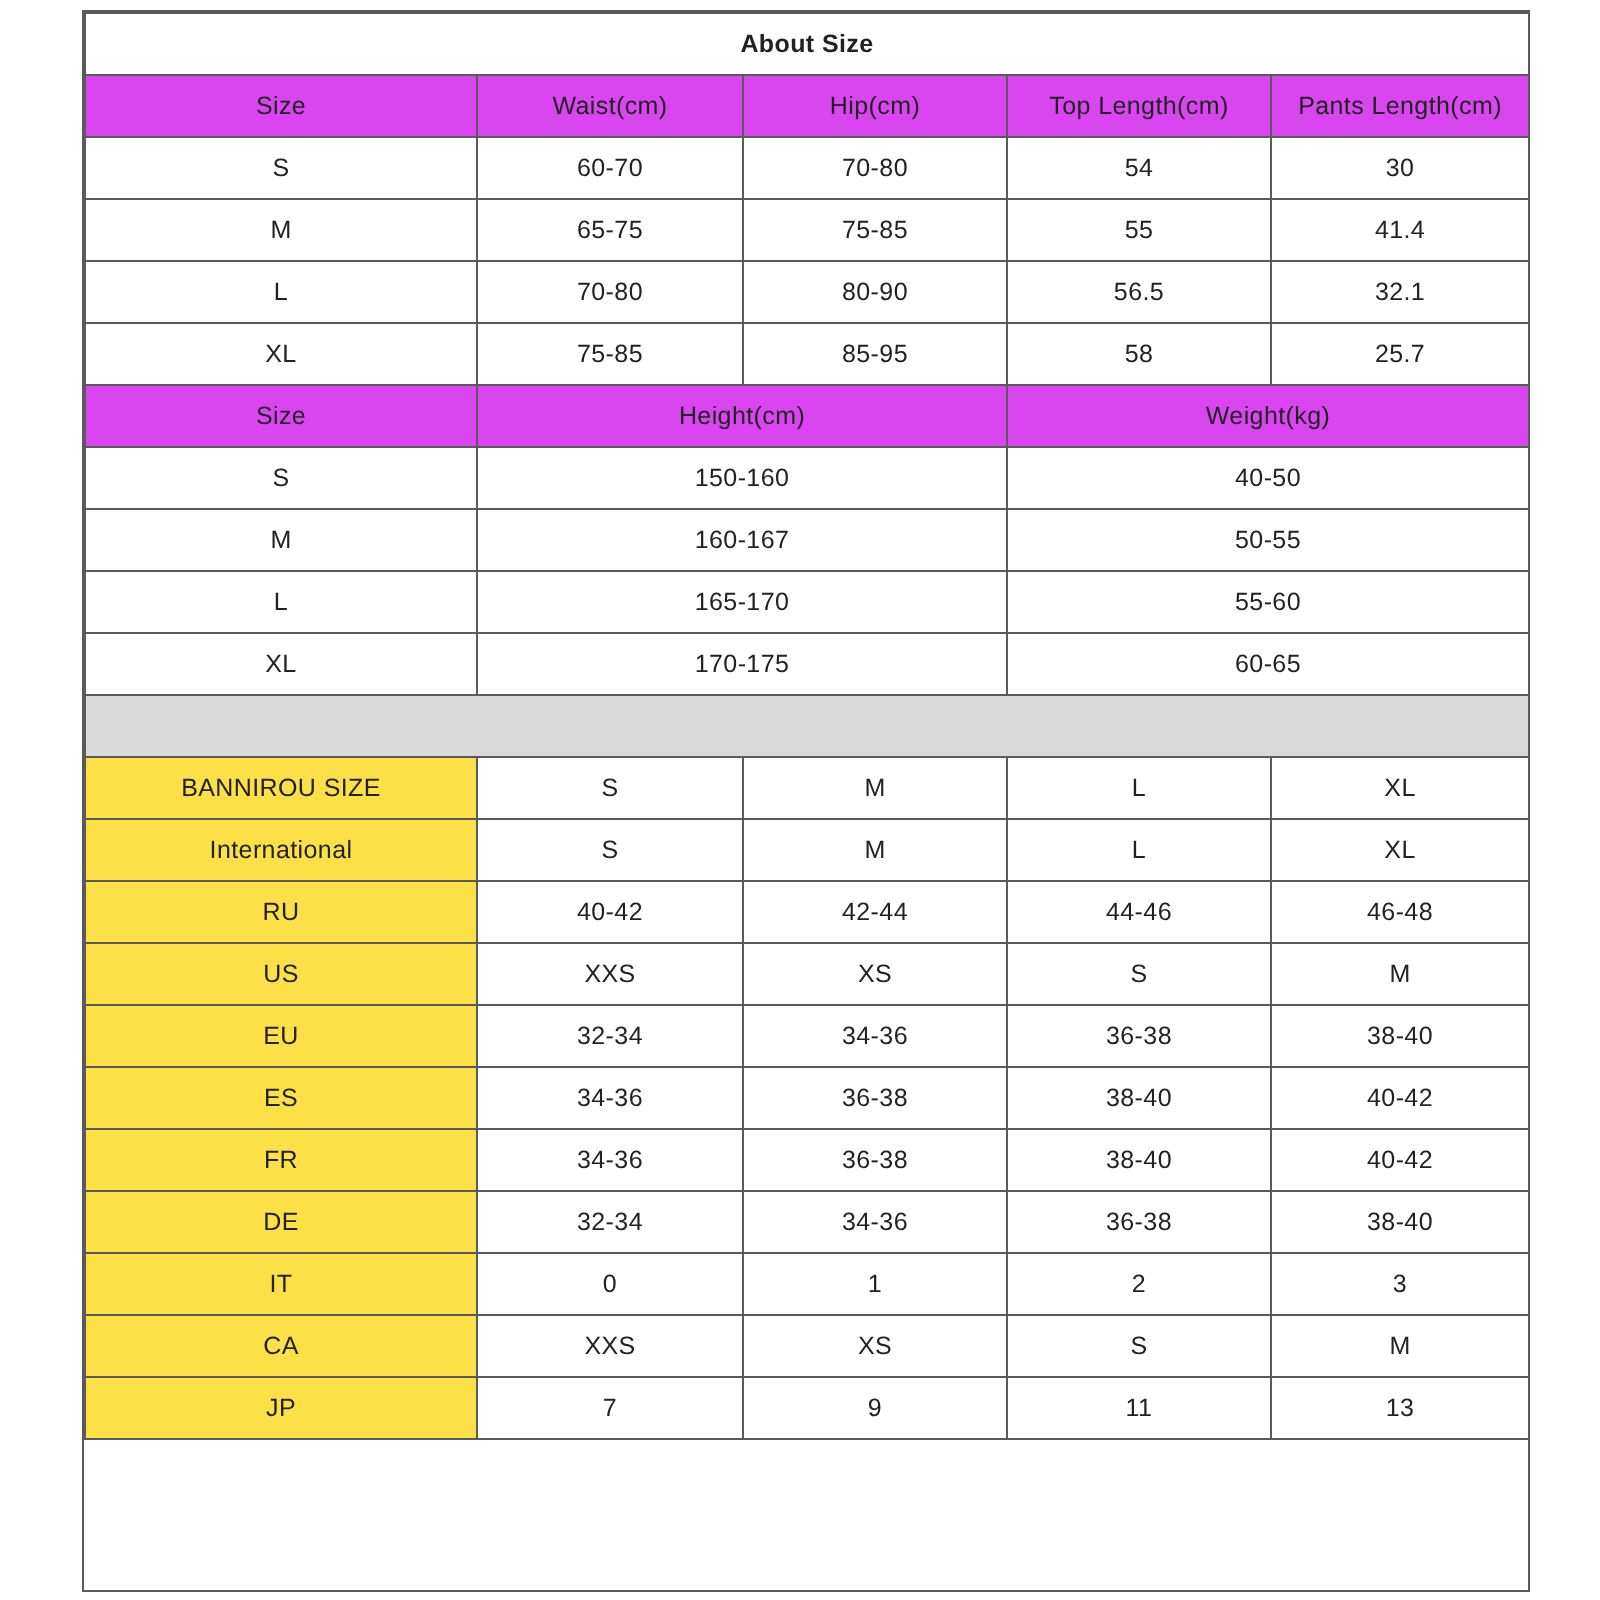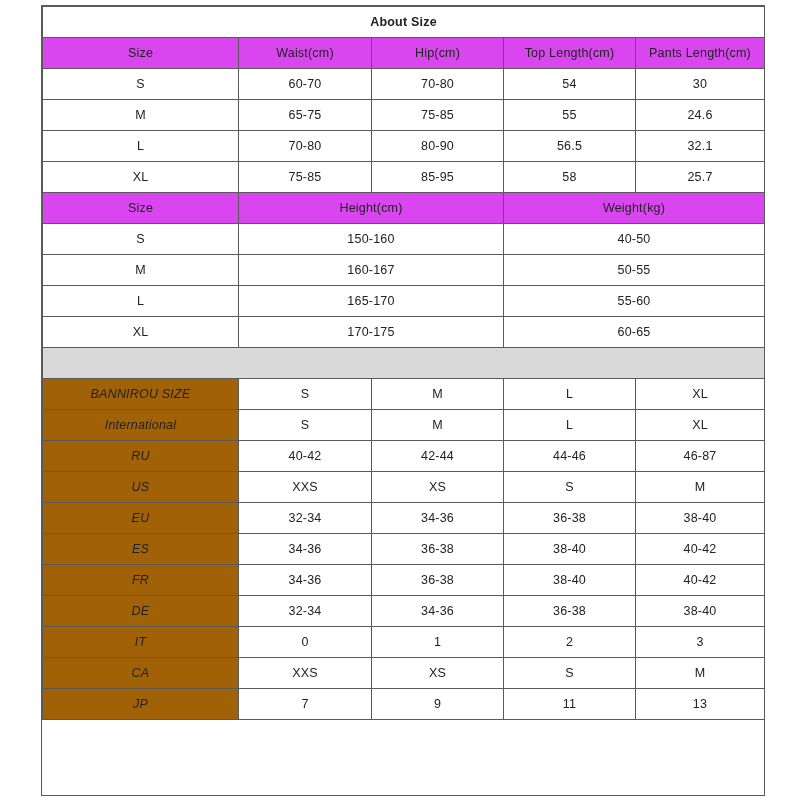--- a/index.html
+++ b/index.html
@@ -77,22 +77,21 @@
 
   td.gray-band {
     background: #d9d9d9;
     border-left: none;
     border-right: none;
     height: 30px;
     line-height: 30px;
   }
 
   td.label-blue {
-    background: #a16207;
-    font-style: italic;
+    background: #fde047;
   }
 
   td.body-cell {
     background: #ffffff;
   }
 
   
   .c1 { width: 196px; }
   .c2 { width: 133px; }
   .c3 { width: 132px; }
@@ -132,21 +131,21 @@
           <td class="body-cell">60-70</td>
           <td class="body-cell">70-80</td>
           <td class="body-cell">54</td>
           <td class="body-cell">30</td>
         </tr>
         <tr>
           <td class="body-cell">M</td>
           <td class="body-cell">65-75</td>
           <td class="body-cell">75-85</td>
           <td class="body-cell">55</td>
-          <td class="body-cell">24.6</td>
+          <td class="body-cell">41.4</td>
         </tr>
         <tr>
           <td class="body-cell">L</td>
           <td class="body-cell">70-80</td>
           <td class="body-cell">80-90</td>
           <td class="body-cell">56.5</td>
           <td class="body-cell">32.1</td>
         </tr>
         <tr>
           <td class="body-cell">XL</td>
@@ -199,21 +198,21 @@
           <td class="body-cell">S</td>
           <td class="body-cell">M</td>
           <td class="body-cell">L</td>
           <td class="body-cell">XL</td>
         </tr>
         <tr>
           <td class="label-blue">RU</td>
           <td class="body-cell">40-42</td>
           <td class="body-cell">42-44</td>
           <td class="body-cell">44-46</td>
-          <td class="body-cell">46-87</td>
+          <td class="body-cell">46-48</td>
         </tr>
         <tr>
           <td class="label-blue">US</td>
           <td class="body-cell">XXS</td>
           <td class="body-cell">XS</td>
           <td class="body-cell">S</td>
           <td class="body-cell">M</td>
         </tr>
         <tr>
           <td class="label-blue">EU</td>

